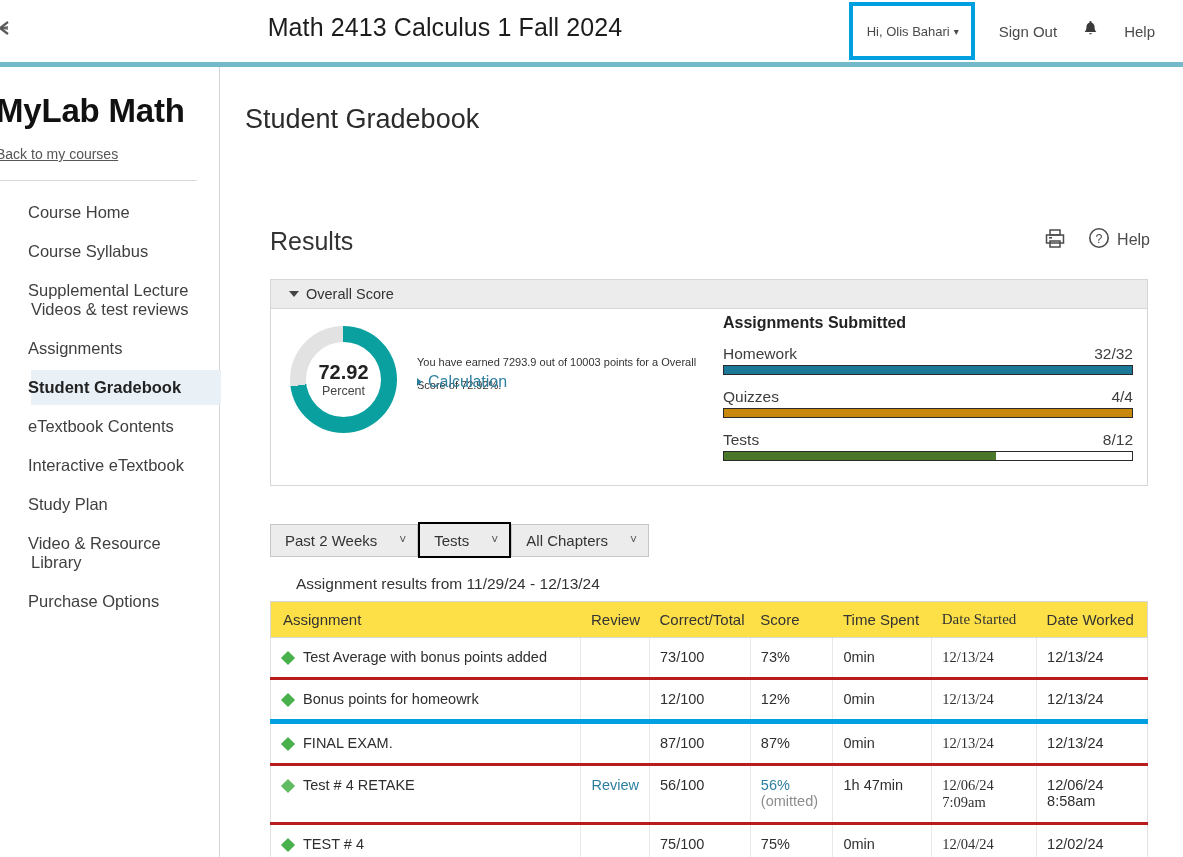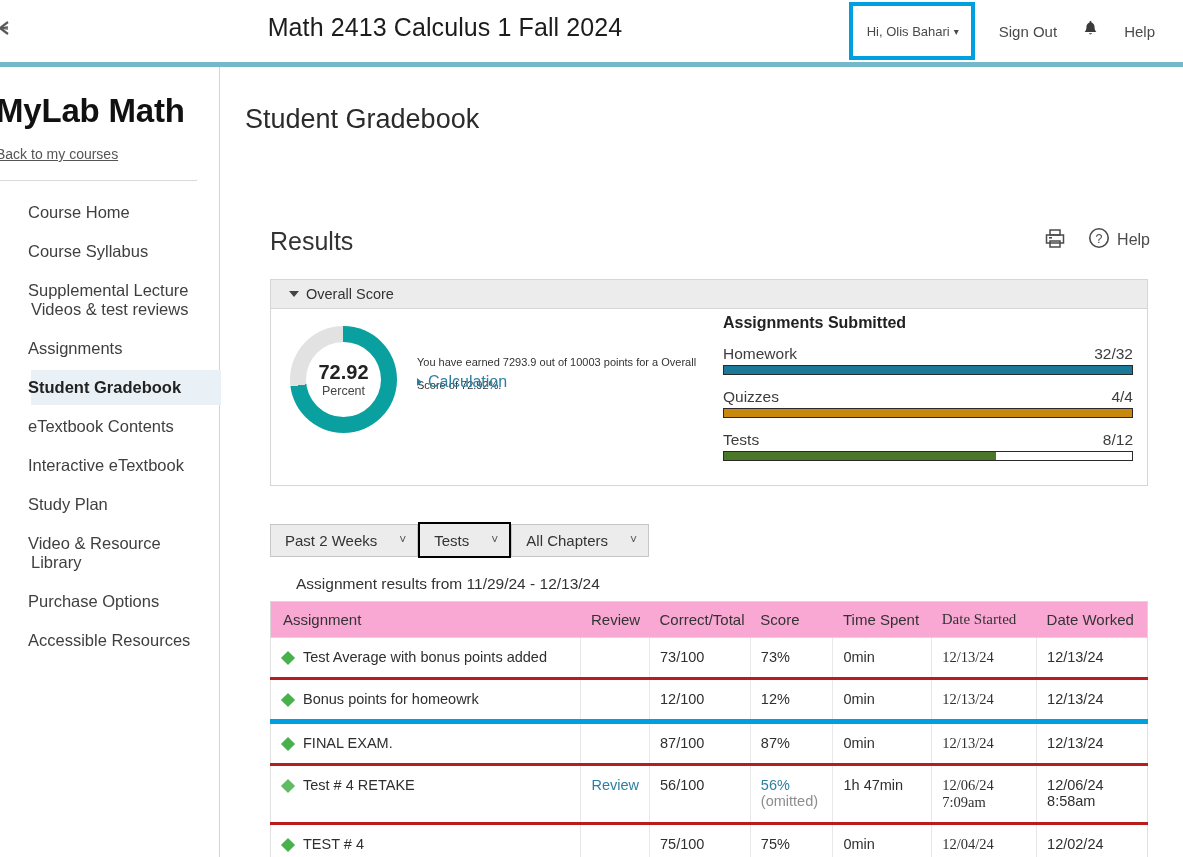--- a/index.html
+++ b/index.html
@@ -231,21 +231,21 @@
   }
 
   
   #results-table {
     position: absolute; left: 49px; top: 534px;
     width: 878px;
     border-collapse: collapse;
     font-size: 14.5px;
   }
   #results-table th {
-    background: #f9a8d4;
+    background: #fde047;
     border: 1px solid #d8d8d8;
     border-left: none; border-right: none;
     font-weight: 400; color: #333;
     text-align: left;
     padding: 9px 0 9px 10px;
     font-size: 15px;
   }
   #results-table th:first-child { border-left: 1px solid #d8d8d8; padding-left: 12px; }
   #results-table th:last-child  { border-right: 1px solid #d8d8d8; }
   #results-table td {
@@ -329,21 +329,20 @@
     <div class="nav-item">Course Home</div>
     <div class="nav-item">Course Syllabus</div>
     <div class="nav-item">Supplemental Lecture Videos &amp; test reviews</div>
     <div class="nav-item">Assignments</div>
     <div class="nav-item active">Student Gradebook</div>
     <div class="nav-item">eTextbook Contents</div>
     <div class="nav-item">Interactive eTextbook</div>
     <div class="nav-item">Study Plan</div>
     <div class="nav-item">Video &amp; Resource Library</div>
     <div class="nav-item">Purchase Options</div>
-    <div class="nav-item">Accessible Resources</div>
   </div>
 </div>
 
 <div id="main">
 
   <div id="page-title">Student Gradebook</div>
 
   <div id="results-heading">Results</div>
 
   <div id="results-tools">

